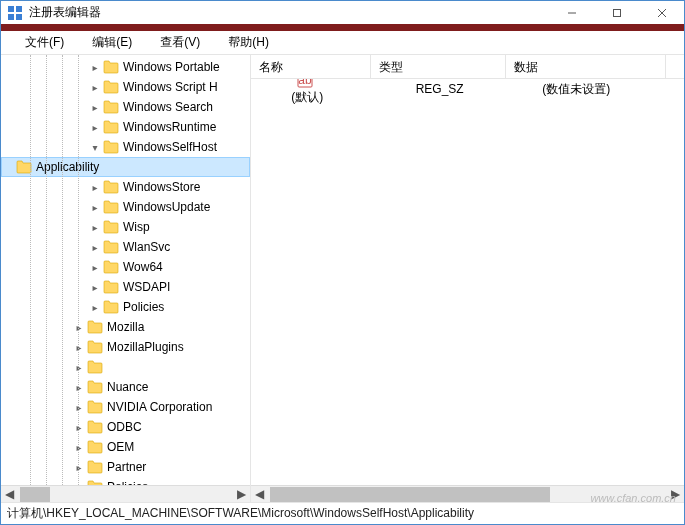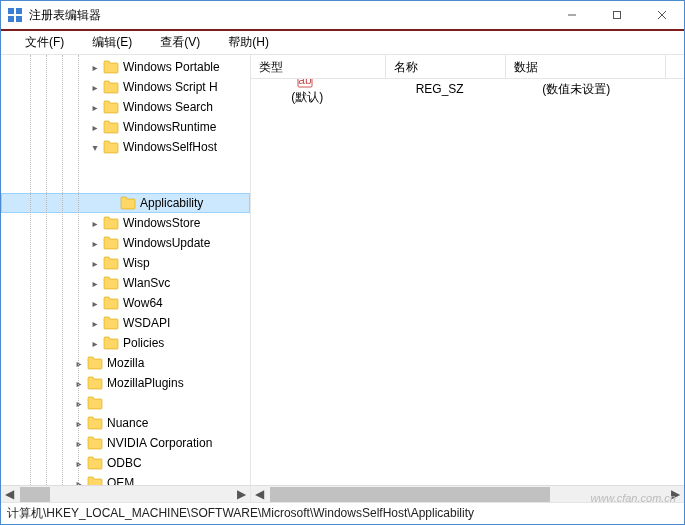--- a/index.html
+++ b/index.html
@@ -1,19 +1,19 @@
 <!DOCTYPE html>
 <html><head>
 <meta charset="utf-8">
 <style>
 * { box-sizing: border-box; margin: 0; padding: 0; font-family: "Microsoft YaHei", "Segoe UI", Tahoma, sans-serif; font-size: 12px; }
 body { background: #fff; width: 685px; height: 525px; display: flex; flex-direction: column; border: 1px solid #4a8acc; overflow: hidden; position: relative; }
 
 
-.titlebar { height: 30px; background: #fff; display: flex; align-items: center; padding: 0 0 0 6px; border-bottom: 2px solid #7f1d1d; }
+.titlebar { height: 30px; background: #fff; display: flex; align-items: center; padding: 0 0 0 6px; border-bottom: 7px solid #7f1d1d; }
 .titlebar .app-icon { width: 16px; height: 16px; margin-right: 6px; display: inline-flex; }
 .titlebar .title { flex: 1; font-size: 12px; color: #000; }
 .titlebar .winbtn { width: 45px; height: 30px; display: flex; align-items: center; justify-content: center; color: #555; }
 
 
 .menubar { height: 24px; display: flex; align-items: center; padding: 0 4px; border-bottom: 1px solid #e5e5e5; }
 .menubar .menuitem { padding: 3px 8px; cursor: default; margin-left: 12px; }
 
 
 .main { flex: 1; display: flex; overflow: hidden; }
@@ -140,21 +140,21 @@
           </div>
           <div class="tree-row" style="padding-left: 88px;">
             <span class="expander">▾</span>
             <span class="folder">
               <svg viewBox="0 0 16 14">
                 <path d="M1 3 L1 12 Q1 13 2 13 L14 13 Q15 13 15 12 L15 4 Q15 3 14 3 L7 3 L6 1 L2 1 Q1 1 1 2 Z" fill="#ffd766" stroke="#d9a400" stroke-width="0.6"></path>
               </svg>
             </span>
             <span class="label">WindowsSelfHost</span>
           </div>
-          <div class="tree-row selected" style="padding-left: 104px; margin-top: 36px;">
+          <div class="tree-row selected" style="">
             <span class="expander blank">•</span>
             <span class="folder">
               <svg viewBox="0 0 16 14">
                 <path d="M1 3 L1 12 Q1 13 2 13 L14 13 Q15 13 15 12 L15 4 Q15 3 14 3 L7 3 L6 1 L2 1 Q1 1 1 2 Z" fill="#ffd766" stroke="#d9a400" stroke-width="0.6"></path>
               </svg>
             </span>
             <span class="label">Applicability</span>
           </div>
           <div class="tree-row" style="padding-left: 88px;">
             <span class="expander">▸</span>
@@ -305,22 +305,22 @@
       <div class="arrow">◀</div>
       <div class="track">
           <div class="thumb" style="left:2px;width:30px;"></div>
         </div>
       <div class="arrow">▶</div>
     </div>
   </div>
 
   <div class="listpane">
     <div class="list-header">
+      <div class="col" id="col-name" style="width: 120px;">名称</div>
       <div class="col" id="col-type" style="width: 135px;">类型</div>
-      <div class="col" id="col-name" style="width: 120px;">名称</div>
       <div class="col" id="col-data" style="width: 160px;">数据</div>
     </div>
     <div class="list-body" id="list-body">
         <div class="list-row">
           <div class="cell" style="width: 120px; flex-direction: column;">
             <span class="val-icon">
               <svg viewBox="0 0 16 16">
                 <rect x="1" y="2" width="14" height="12" rx="1" fill="#fff" stroke="#c55" stroke-width="1"></rect>
                 <text x="8" y="11" text-anchor="middle" font-size="8" fill="#c55" font-family="Arial">ab</text>
               </svg>

